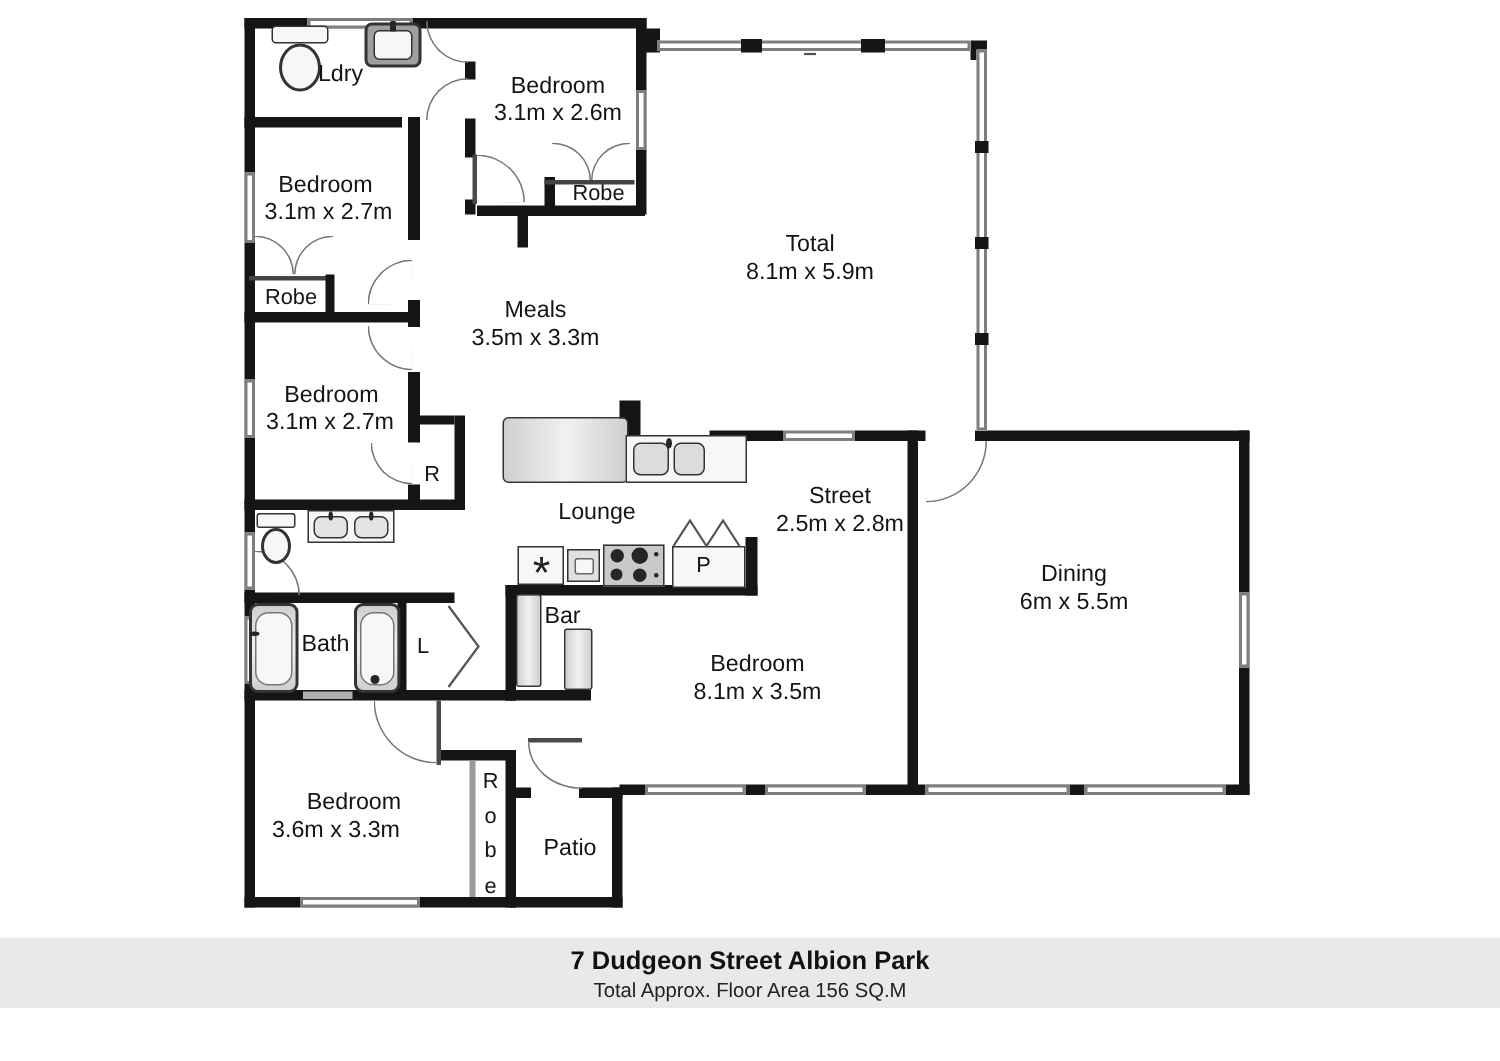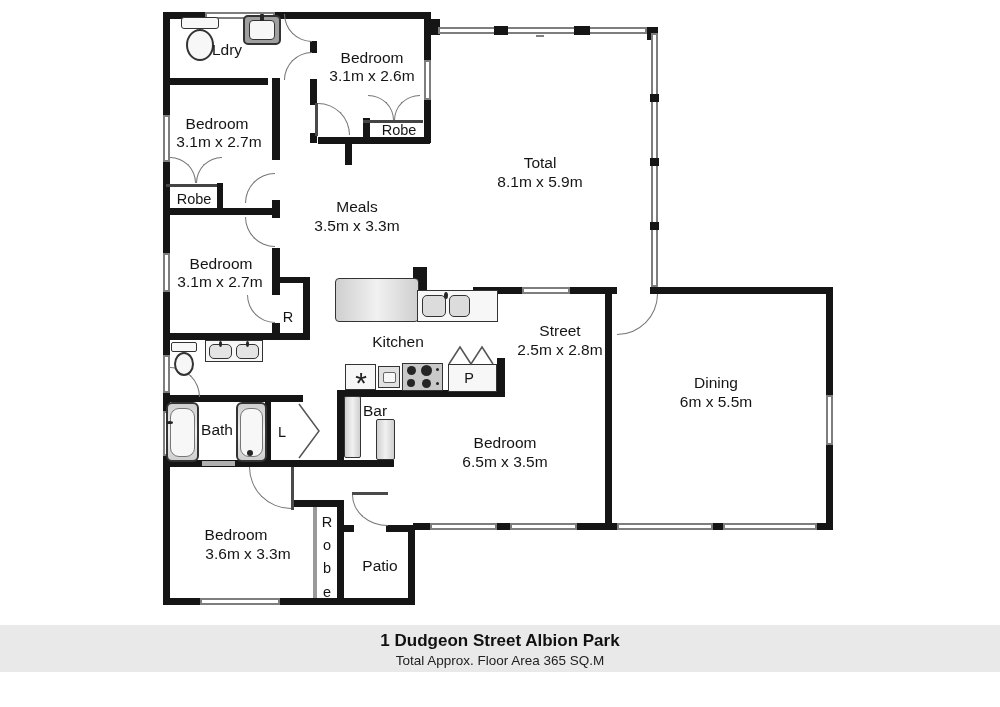--- a/index.html
+++ b/index.html
@@ -199,39 +199,39 @@
   <div class="lbl" style="left:220px;top:282px;">3.1m x 2.7m</div>
 
   <div class="lbl" style="left:357px;top:207px;">Meals</div>
   <div class="lbl" style="left:357px;top:226px;">3.5m x 3.3m</div>
 
   <div class="lbl" style="left:540px;top:163px;">Total</div>
   <div class="lbl" style="left:540px;top:182px;">8.1m x 5.9m</div>
 
   <div class="lbl small" style="left:288px;top:317px;">R</div>
 
-  <div class="lbl" style="left:398px;top:342px;">Kitchen</div>
+  <div class="lbl" style="left:398px;top:342px;">Lounge</div>
 
   <div class="lbl" style="left:560px;top:331px;">Street</div>
   <div class="lbl" style="left:560px;top:350px;">2.5m x 2.8m</div>
 
   <div class="lbl" style="left:716px;top:383px;">Dining</div>
   <div class="lbl" style="left:716px;top:402px;">6m x 5.5m</div>
 
   <div class="lbl" style="left:217px;top:430px;">Bath</div>
   <div class="lbl small" style="left:282px;top:432px;">L</div>
   <div class="lbl small" style="left:469px;top:378px;">P</div>
   <div class="lbl" style="left:375px;top:411px;">Bar</div>
 
   <div class="lbl" style="left:505px;top:443px;">Bedroom</div>
-  <div class="lbl" style="left:505px;top:462px;">6.5m x 3.5m</div>
+  <div class="lbl" style="left:505px;top:462px;">8.1m x 3.5m</div>
 
   <div class="lbl" style="left:236px;top:535px;">Bedroom</div>
-  <div class="lbl" style="left:248px;top:554px;">3.6m x 3.3m</div>
+  <div class="lbl" style="left:224px;top:554px;">3.6m x 3.3m</div>
 
   <div class="vlbl" style="left:327px;top:557px;">Robe</div>
 
   <div class="lbl" style="left:380px;top:566px;">Patio</div>
 
   <div id="footer-band"></div>
-  <div id="footer-address">1 Dudgeon Street Albion Park</div>
-  <div id="footer-area">Total Approx. Floor Area 365 SQ.M</div>
+  <div id="footer-address">7 Dudgeon Street Albion Park</div>
+  <div id="footer-area">Total Approx. Floor Area 156 SQ.M</div>
 </div>
 
 </body></html>

